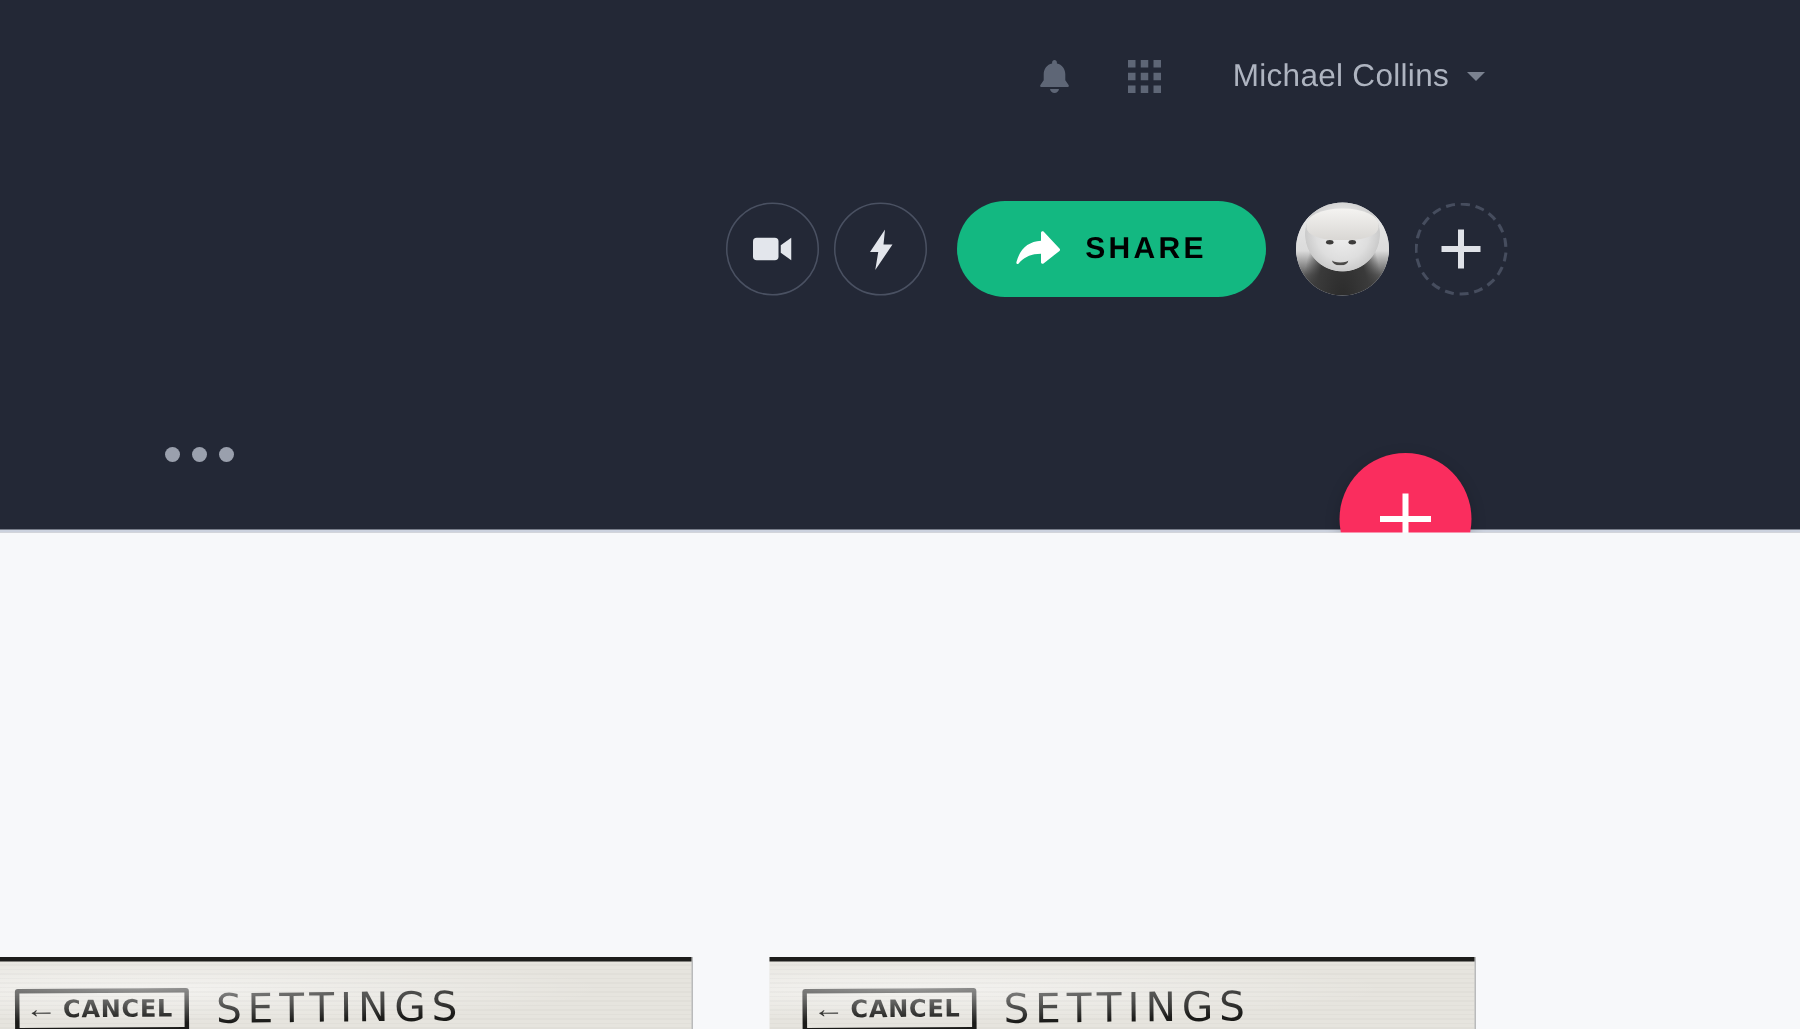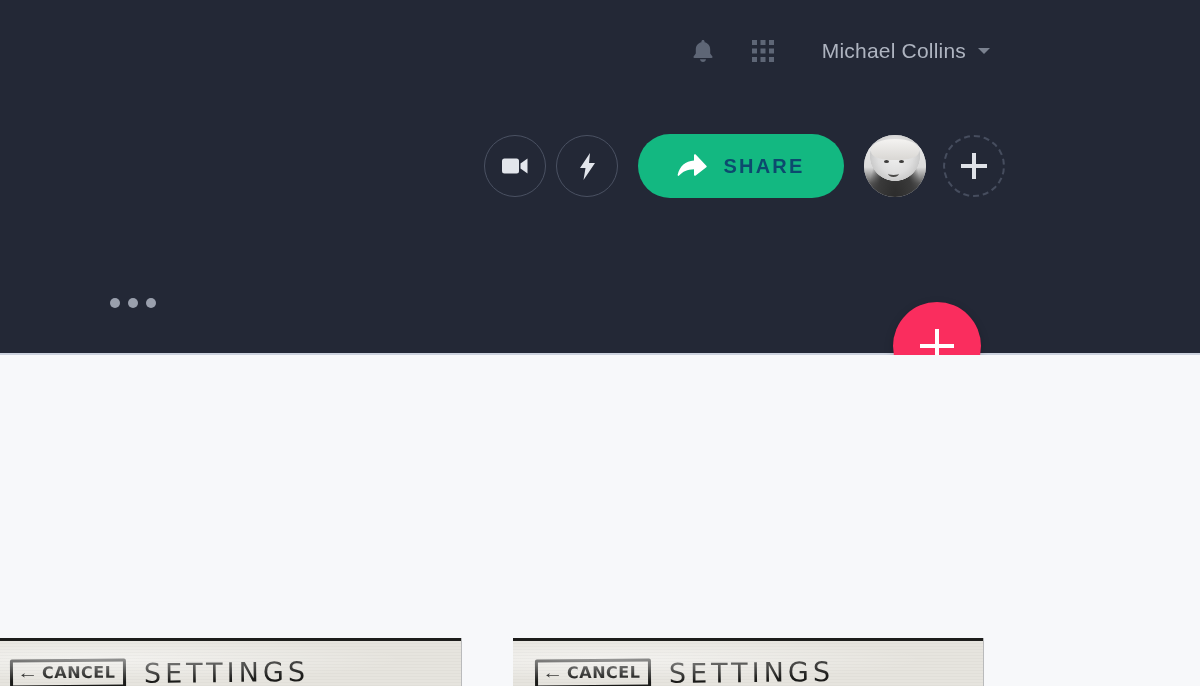--- a/index.html
+++ b/index.html
@@ -65,21 +65,21 @@
   .share-btn {
     height: 64px; min-width: 206px;
     border-radius: 32px;
     background: #13b881;
     display: flex; align-items: center; justify-content: center;
     gap: 16px; padding: 0 30px;
     margin-left: 10px; margin-right: 10px;
     cursor: pointer; border: none;
   }
   .share-btn .label {
-    color: #0c4a6e; font-size: 20px;
+    color: #000000; font-size: 20px;
     letter-spacing: 2.2px; font-weight: 600;
   }
 
   .avatar {
     width: 62px; height: 62px; border-radius: 50%;
     overflow: hidden; position: relative;
     background: #cfd2d6; cursor: pointer; flex: none;
   }
   .avatar .face-bg {
     position: absolute; inset: 0;

